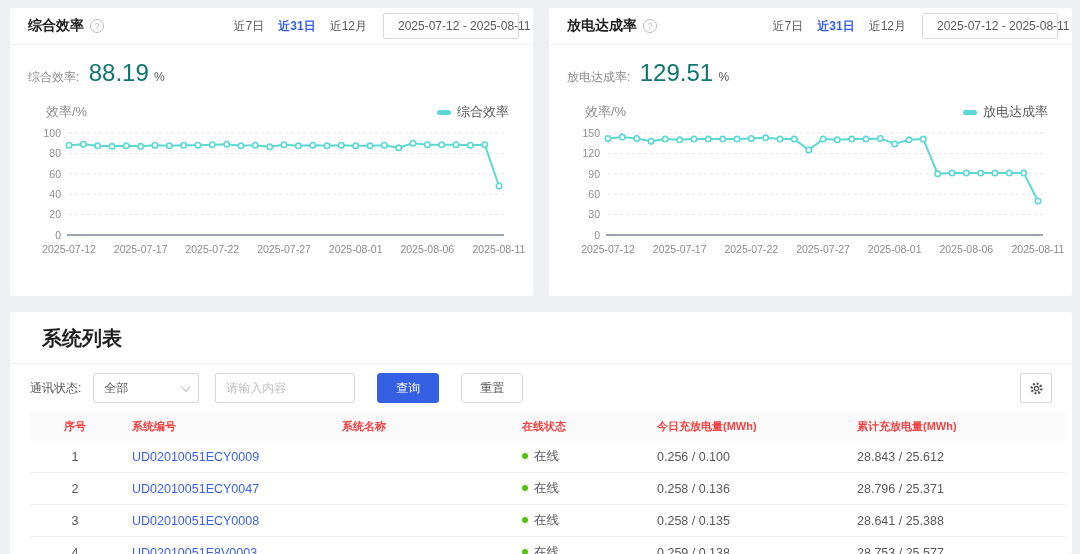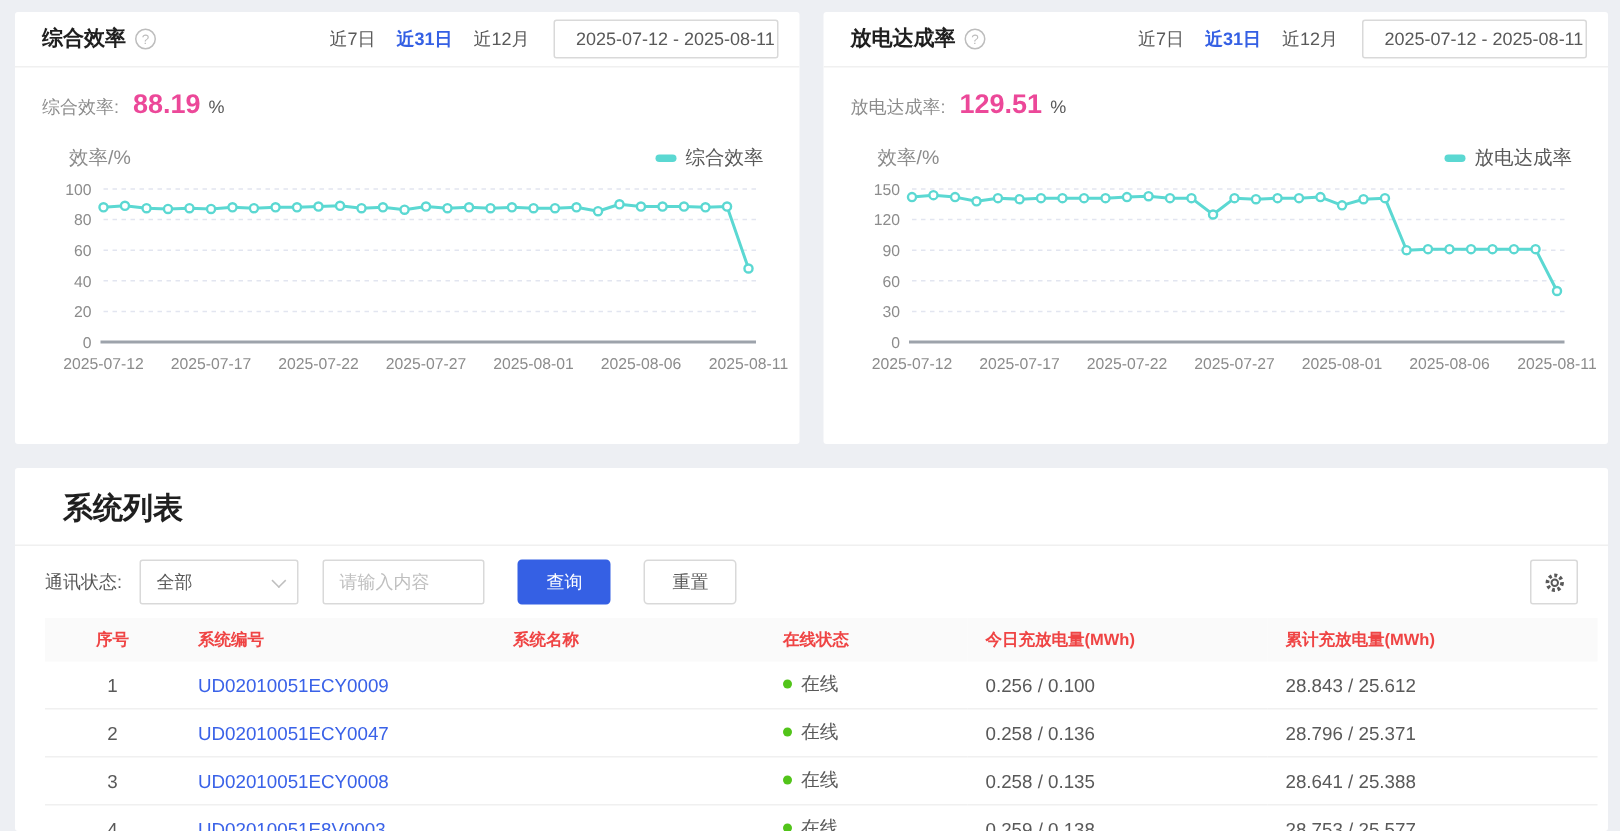--- a/index.html
+++ b/index.html
@@ -20,26 +20,26 @@
   .card-title { font-size:14px; font-weight:bold; color:#1f1f1f; }
   .help-icon {
     width:14px; height:14px; border:1px solid #bdbdbd; border-radius:50%;
     color:#bdbdbd; font-size:9px; line-height:12px; text-align:center; cursor:pointer;
   }
   .header-spacer { flex:1; }
   .range-tabs { display:flex; gap:14px; font-size:12px; color:#595959; margin-right:10px; }
   .range-tab { cursor:pointer; white-space:nowrap; }
   .range-tab.active { color:#3560e4; font-weight:bold; }
   .date-box {
-    display:flex; align-items:center; gap:6px; width:150px; height:26px;
+    display:flex; align-items:center; gap:6px; width:136px; height:26px;
     border:1px solid #d9d9d9; border-radius:2px; padding:0 8px;
     font-size:12px; color:#595959; background:#fff; cursor:pointer; white-space:nowrap;
   }
   .stat-line { padding:14px 18px 4px; font-size:12px; color:#8c8c8c; }
-  .stat-value { font-size:18px; font-weight:bold; color:#ec4899; margin:0 2px 0 6px; }
+  .stat-value { font-size:24px; font-weight:normal; color:#0f766e; margin:0 2px 0 6px; }
   .stat-unit { font-size:12px; color:#595959; }
   .chart-meta {
     display:flex; justify-content:space-between; align-items:center;
     padding:12px 24px 0 36px; font-size:13px; color:#8c8c8c;
   }
   .legend-item { display:flex; align-items:center; gap:6px; color:#595959; cursor:pointer; }
   .legend-marker { width:14px; height:5px; border-radius:2.5px; background:#5bd8d2; }
   .chart-svg { display:block; margin:2px auto 0; overflow:visible; }
   .chart-svg text.tick { font-size:10.5px; fill:#8c8c8c; font-family:"Liberation Sans","DejaVu Sans",sans-serif; }
 
@@ -52,21 +52,21 @@
   .select-box {
     width:106px; height:30px; border:1px solid #d9d9d9; border-radius:2px;
     display:flex; align-items:center; justify-content:space-between;
     padding:0 10px; font-size:12px; color:#595959; cursor:pointer; background:#fff;
   }
   .chevron-down {
     width:7px; height:7px; border-right:1px solid #bfbfbf; border-bottom:1px solid #bfbfbf;
     transform:rotate(45deg) translateY(-2px);
   }
   .text-input {
-    width:108px; height:30px; border:1px solid #d9d9d9; border-radius:2px;
+    width:140px; height:30px; border:1px solid #d9d9d9; border-radius:2px;
     padding:0 10px; font-size:12px; color:#4c1d95; margin-left:8px; outline:none;
     font-family:"Liberation Sans","DejaVu Sans",sans-serif;
   }
   .text-input::placeholder { color:#bfbfbf; }
   .btn { height:30px; border-radius:3px; font-size:12px; cursor:pointer; padding:0 18px;
          font-family:"Liberation Sans","DejaVu Sans",sans-serif; }
   .btn-primary { background:#3560e4; border:1px solid #3560e4; color:#fff; margin-left:14px; }
   .btn-default { background:#fff; border:1px solid #d9d9d9; color:#595959; margin-left:14px; }
   .gear-btn {
     margin-left:auto; width:32px; height:30px; border:1px solid #d9d9d9; border-radius:2px;

